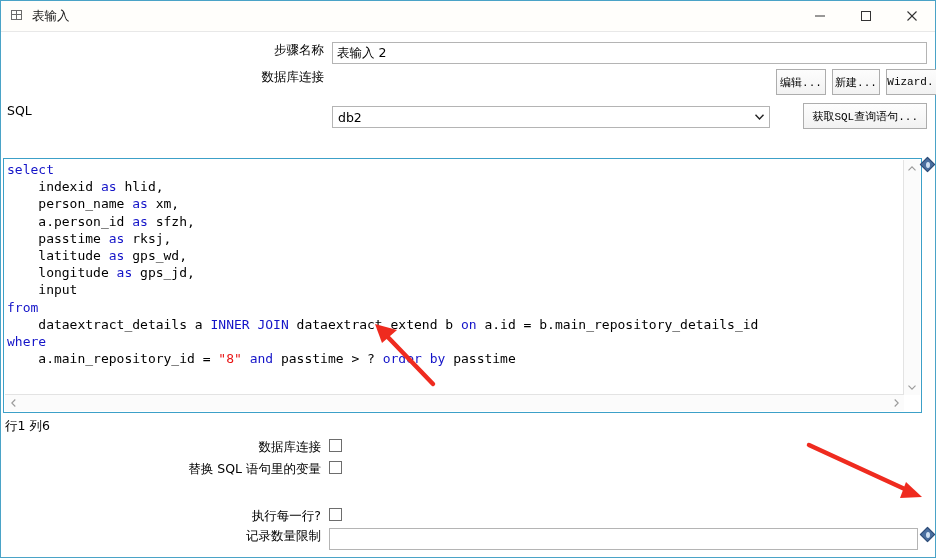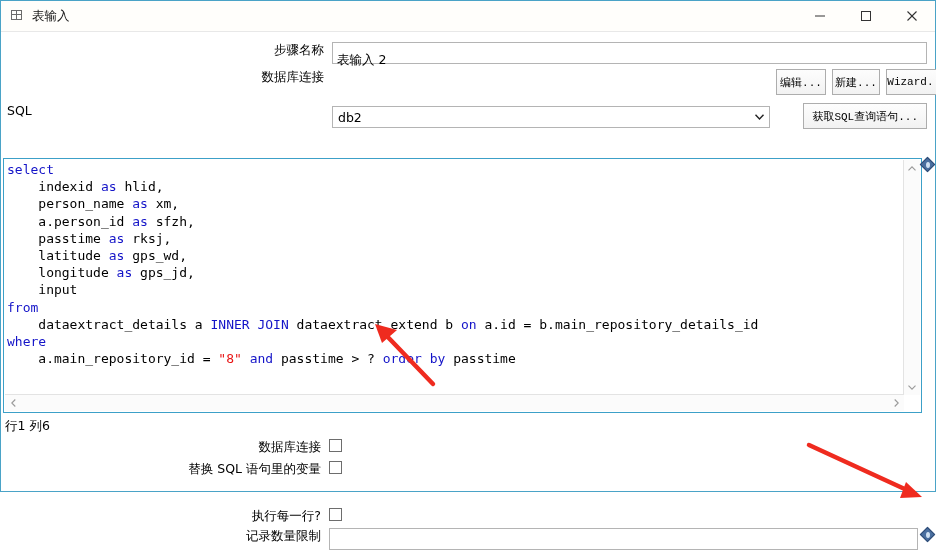--- a/index.html
+++ b/index.html
@@ -11,21 +11,21 @@
     height: 558px;
     font-family: "Liberation Sans", "DejaVu Sans", sans-serif;
     font-size: 12px;
     color: #000;
     background: #ffffff;
     overflow: hidden;
   }
   .window {
     position: relative;
     width: 936px;
-    height: 492px;
+    height: 558px;
     box-sizing: border-box;
     border: 1px solid #4aa3c7;
     background: #ffffff;
     display: flex;
     flex-direction: column;
   }
   
   .titlebar {
     height: 30px;
     min-height: 30px;
@@ -101,21 +101,21 @@
     display: flex;
     align-items: flex-start;
   }
   .txtinput {
     box-sizing: border-box;
     border: 1px solid #b4b4b4;
     background: #ffffff;
     height: 22px;
     font-size: 12.5px;
     font-family: "DejaVu Sans", "Liberation Sans", sans-serif;
-    padding: 7px 4px;
+    padding: 0 4px;
     color: #000;
     line-height: 20px;
     outline: none;
   }
   .combo {
     box-sizing: border-box;
     border: 1px solid #b4b4b4;
     background: #ffffff;
     height: 22px;
     position: relative;

